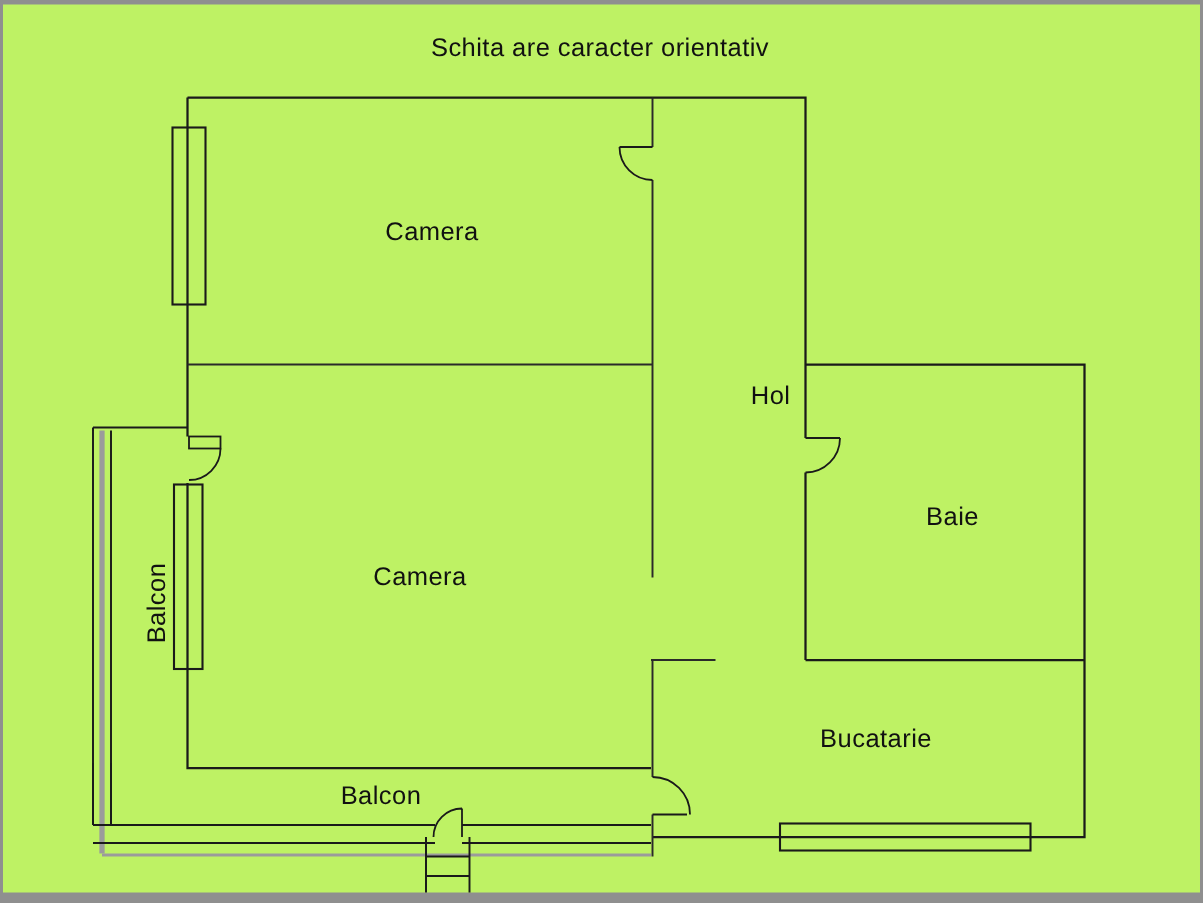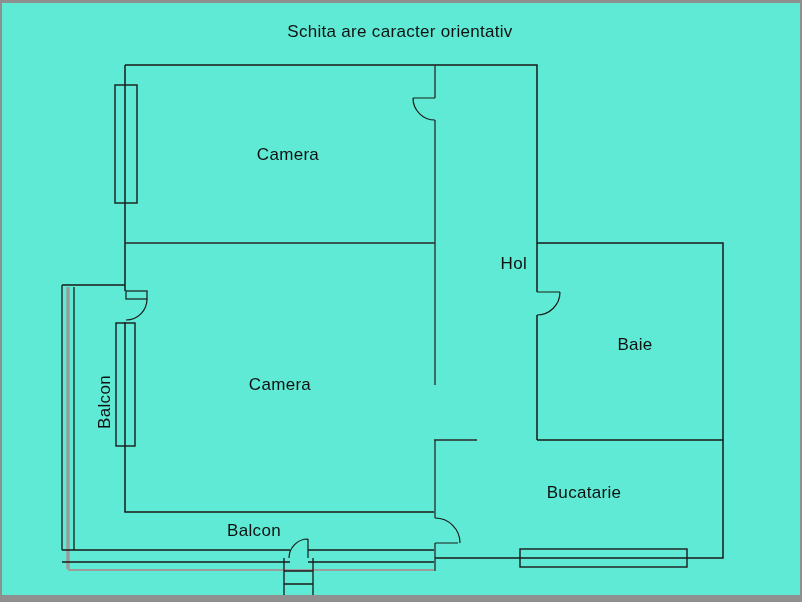--- a/index.html
+++ b/index.html
@@ -1,20 +1,20 @@
 <!DOCTYPE html>
 <html><head>
 <meta charset="utf-8">
 <style>
   html,body { margin:0; padding:0; background:#ffffff; }
   .canvas {
     position:relative;
     width:802px; height:602px;
     box-sizing:border-box;
-    background:#5eead4;
+    background:#bef264;
     border-style:solid;
     border-color:#8f8f8f;
     border-width:3px 2px 7px 2px;
     overflow:hidden;
     font-family:"Liberation Sans", sans-serif;
   }
   .plan-svg { position:absolute; left:-2px; top:-3px; }
   .lbl {
     position:absolute;
     font-size:17px;

